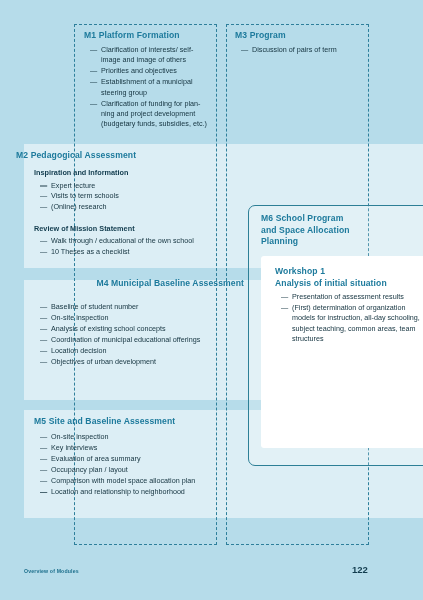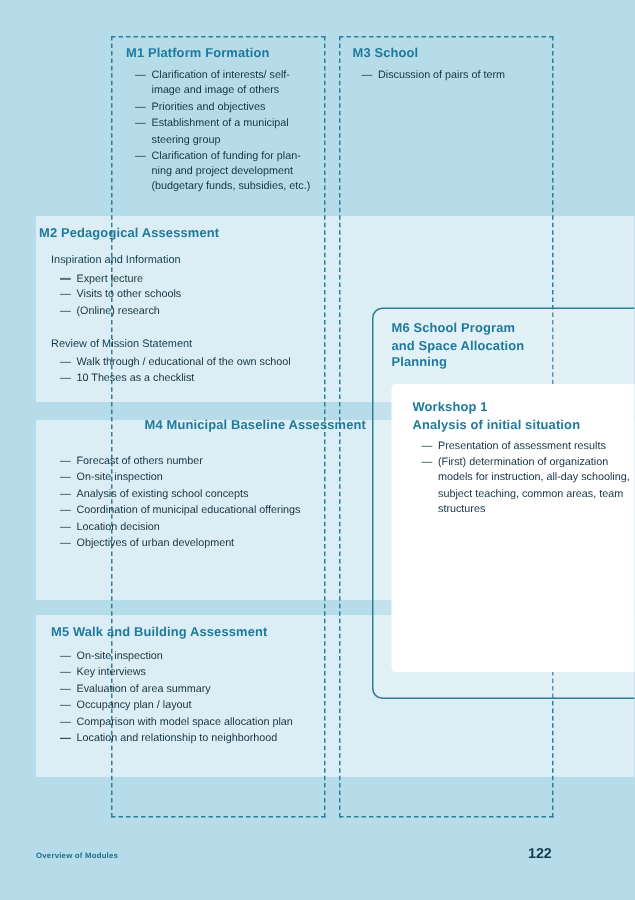--- a/index.html
+++ b/index.html
@@ -81,21 +81,21 @@
     color: #1d7a9c;
     font-weight: bold;
     font-size: 8.6px;
     letter-spacing: 0.1px;
     line-height: 11.5px;
     white-space: pre-line;
   }
   .sub-title {
     position: absolute;
     color: #123c4e;
-    font-weight: normal;
+    font-weight: bold;
     font-size: 7.3px;
     line-height: 10px;
   }
   ul.items {
     position: absolute;
     margin: 0;
     padding: 0;
     list-style: none;
   }
   ul.items li {
@@ -147,50 +147,50 @@
   <div id="box-m6"></div>
 
   <div class="mod-title" style="left:84px; top:30px; width:130px;">M1 Platform Formation</div>
   <ul class="items" id="list-m1" style="left:90px; top:45px; width:122px;">
       <li><span class="dash">—</span><span>Clarification of interests/ self-image and image of others</span></li>
       <li><span class="dash">—</span><span>Priorities and objectives</span></li>
       <li><span class="dash">—</span><span>Establishment of a municipal steering group</span></li>
       <li><span class="dash">—</span><span>Clarification of funding for plan-ning and project development (budgetary funds, subsidies, etc.)</span></li>
     </ul>
 
-  <div class="mod-title" style="left:235px; top:30px; width:130px;">M3 School</div>
+  <div class="mod-title" style="left:235px; top:30px; width:130px;">M3 Program</div>
   <ul class="items" id="list-m3" style="left:241px; top:45px; width:122px;">
       <li><span class="dash">—</span><span>Discussion of pairs of term</span></li>
     </ul>
 
-  <div class="mod-title" style="left:26px; top:150px; width:200px;">M2 Pedagogical Assessment</div>
+  <div class="mod-title" style="left:16px; top:150px; width:200px;">M2 Pedagogical Assessment</div>
   <div class="sub-title" style="left:34px; top:168px;">Inspiration and Information</div>
   <ul class="items" id="list-m2a" style="left:40px; top:180px; width:210px;">
       <li><span class="dash">—</span></li>
       <li><span class="dash">—</span><span>Expert lecture</span></li>
-      <li><span class="dash">—</span><span>Visits to other schools</span></li>
+      <li><span class="dash">—</span><span>Visits to term schools</span></li>
       <li><span class="dash">—</span><span>(Online) research</span></li>
     </ul>
   <div class="sub-title" style="left:34px; top:224px;">Review of Mission Statement</div>
   <ul class="items" id="list-m2b" style="left:40px; top:236px; width:210px;">
       <li><span class="dash">—</span><span>Walk through / educational of the own school</span></li>
       <li><span class="dash">—</span><span>10 Theses as a checklist</span></li>
     </ul>
 
   <div class="mod-title" style="left:34px; top:278px; width:210px;text-align:right;">M4 Municipal Baseline Assessment</div>
   <ul class="items" id="list-m4" style="left:40px; top:302px; width:180px;">
-      <li><span class="dash">—</span><span>Forecast of others number</span></li>
+      <li><span class="dash">—</span><span>Baseline of student number</span></li>
       <li><span class="dash">—</span><span>On-site inspection</span></li>
       <li><span class="dash">—</span><span>Analysis of existing school concepts</span></li>
       <li><span class="dash">—</span><span>Coordination of municipal educational offerings</span></li>
       <li><span class="dash">—</span><span>Location decision</span></li>
       <li><span class="dash">—</span><span>Objectives of urban development</span></li>
     </ul>
 
-  <div class="mod-title" style="left:34px; top:416px; width:210px;">M5 Walk and Building Assessment</div>
+  <div class="mod-title" style="left:34px; top:416px; width:210px;">M5 Site and Baseline Assessment</div>
   <ul class="items" id="list-m5" style="left:40px; top:432px; width:200px;">
       <li><span class="dash">—</span><span>On-site inspection</span></li>
       <li><span class="dash">—</span><span>Key interviews</span></li>
       <li><span class="dash">—</span><span>Evaluation of area summary</span></li>
       <li><span class="dash">—</span><span>Occupancy plan / layout</span></li>
       <li><span class="dash">—</span><span>Comparison with model space allocation plan</span></li>
       <li><span class="dash">—</span></li>
       <li><span class="dash">—</span><span>Location and relationship to neighborhood</span></li>
     </ul>
 

